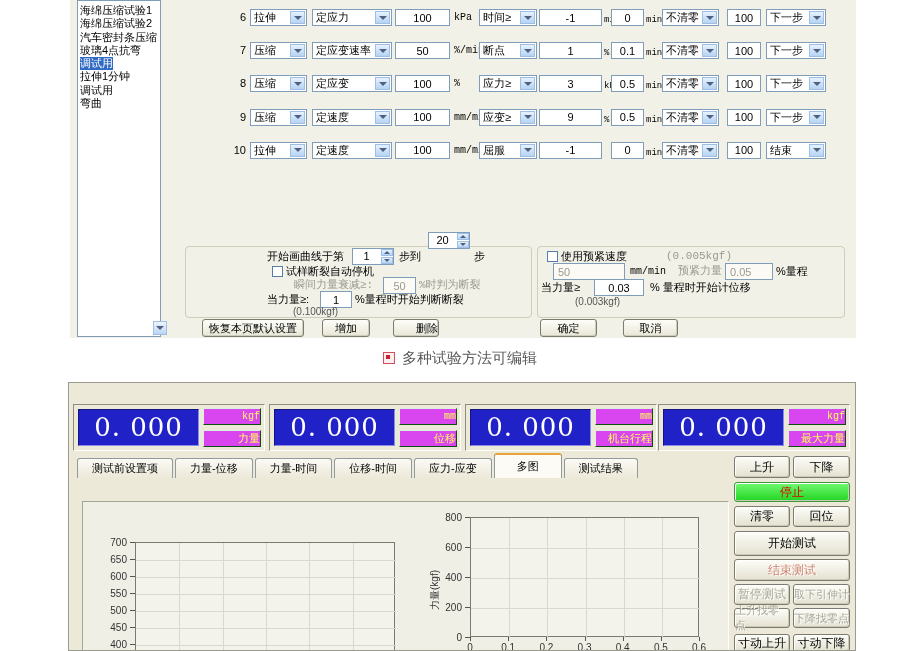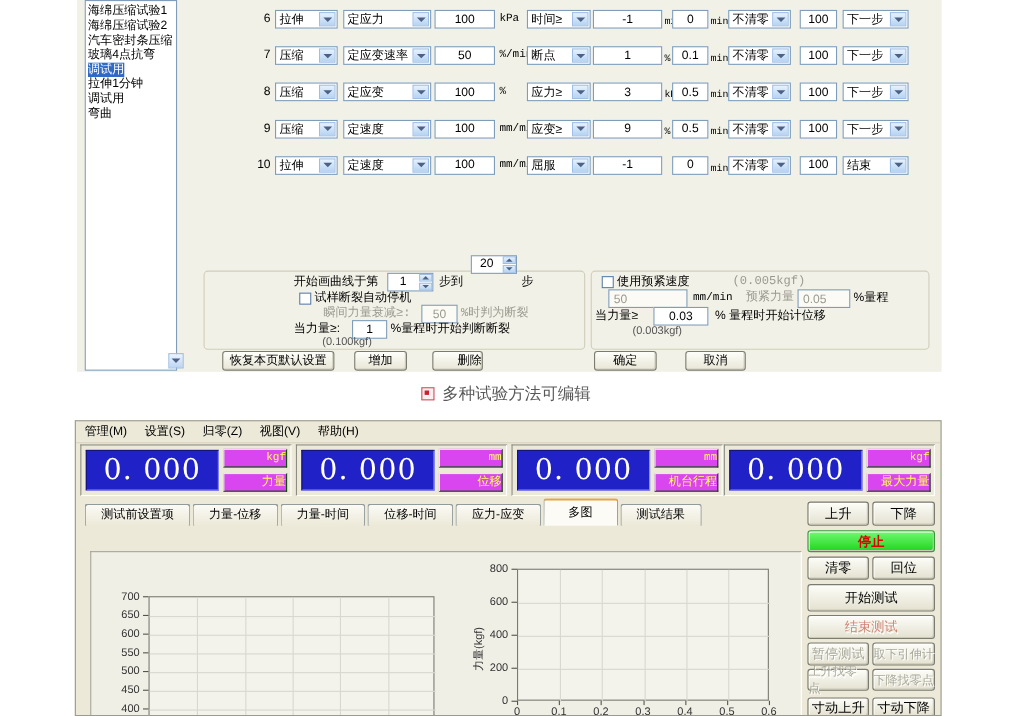--- a/index.html
+++ b/index.html
@@ -96,21 +96,21 @@
   .plot{position:absolute;border:1px solid #7a7a72;background:#f3f2eb;box-sizing:border-box;}
   .gline{position:absolute;background:#d9d8d0;}
   .tick{position:absolute;background:#55554e;}
   .tlabel{position:absolute;font-size:10px;color:#333;white-space:nowrap;}
   .ylab{position:absolute;font-size:10px;color:#333;transform:rotate(-90deg);transform-origin:0 0;white-space:nowrap;}
 
   .ctrlbtn{position:absolute;background:linear-gradient(#fdfdf8,#e4e1d0);border:1px solid #7b7b6f;
            border-radius:3px;box-shadow:inset -1px -1px 0 #cbc9b8, inset 1px 1px 0 #fff;
            font-size:12px;display:flex;align-items:center;justify-content:center;cursor:default;
            box-sizing:border-box;}
-  .ctrlbtn.stop{background:linear-gradient(#71fa71,#21d421);color:#e00000;font-weight:bold;border-color:#3c9a3c;}
+  .ctrlbtn.stop{background:linear-gradient(#71fa71,#21d421);color:#e00000;font-weight:normal;border-color:#3c9a3c;}
   .ctrlbtn.disabled{color:#a8a89a;text-shadow:1px 1px 0 #fff;}
   .ctrlbtn.disabled-red{color:#cf8373;text-shadow:1px 1px 0 #fff;}
   .ctrlbtn.small{font-size:11px;}
 </style>
 </head>
 <body>
 
 <div class="page">
 
   <div class="dialog">
@@ -325,27 +325,20 @@
     <div class="xpbtn" style="left:470px;top:319px;width:57px;">确定</div>
     <div class="xpbtn" style="left:553px;top:319px;width:55px;">取消</div>
   </div>
 
   <div class="caption">
     <span class="cap-icon"></span>
     <span class="cap-text">多种试验方法可编辑</span>
   </div>
 
   <div class="window">
-    <div class="menubar" id="menubar">
-        <div class="menu-item">管理(M)</div>
-        <div class="menu-item">设置(S)</div>
-        <div class="menu-item">归零(Z)</div>
-        <div class="menu-item">视图(V)</div>
-        <div class="menu-item">帮助(H)</div>
-      </div>
     <div id="displays">
         <div class="dpanel" style="left: 4px;">
           <div class="dvalue">0. 000</div>
           <div class="dbadges">
             <div class="dbadge unit">kgf</div>
             <div class="dbadge name">力量</div>
           </div>
         </div>
         <div class="dpanel" style="left: 200px;">
           <div class="dvalue">0. 000</div>

